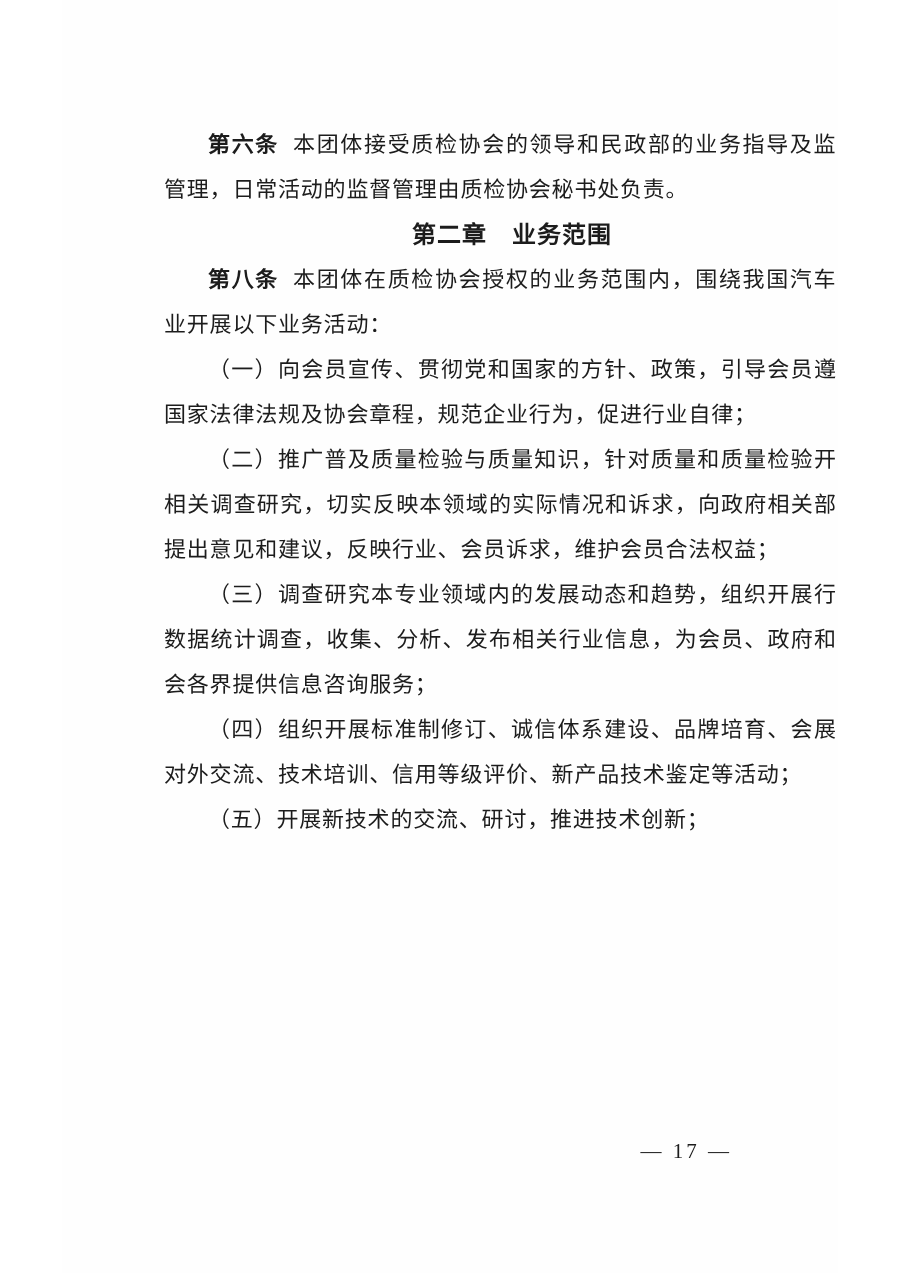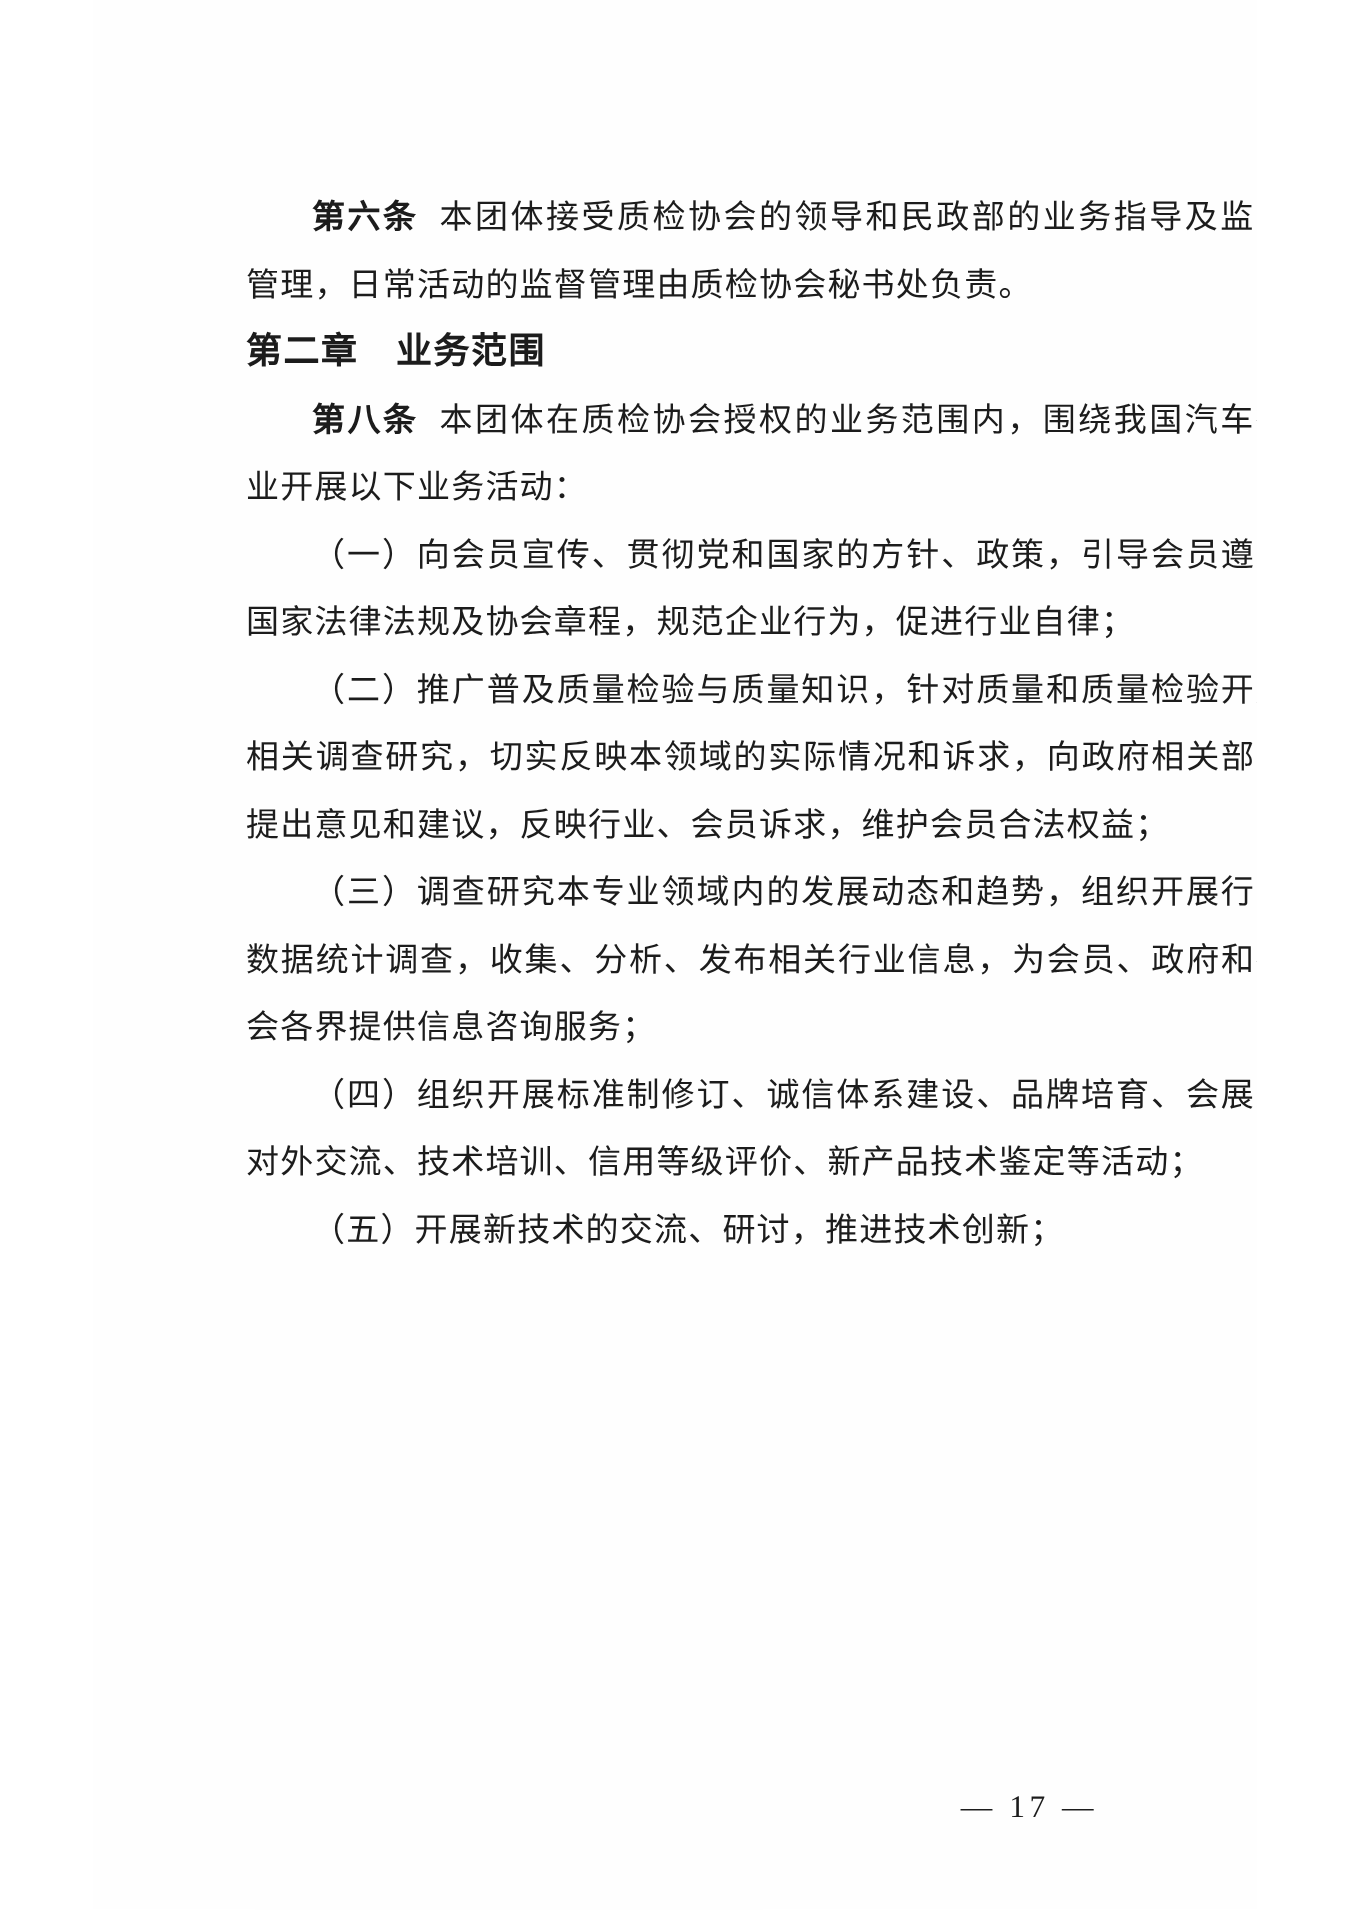--- a/index.html
+++ b/index.html
@@ -36,27 +36,27 @@
     font-weight: bold;
     font-family: "Liberation Sans", "DejaVu Sans", sans-serif;
     margin-right: 14px;
   }
   .chapter {
     margin: 0;
     font-size: 24px;
     line-height: 45px;
     font-weight: bold;
     font-family: "Liberation Sans", "DejaVu Sans", sans-serif;
-    text-align: left;
+    text-align: center;
     text-indent: 0;
     letter-spacing: 1px;
   }
   .page-number {
     position: absolute;
-    top: 1189px;
+    top: 1136px;
     right: 106px;
     font-size: 21px;
     line-height: 30px;
     letter-spacing: 3px;
     color: #1c1c1c;
     font-family: "Liberation Serif", "DejaVu Serif", serif;
   }
 </style>
 </head>
 <body>

